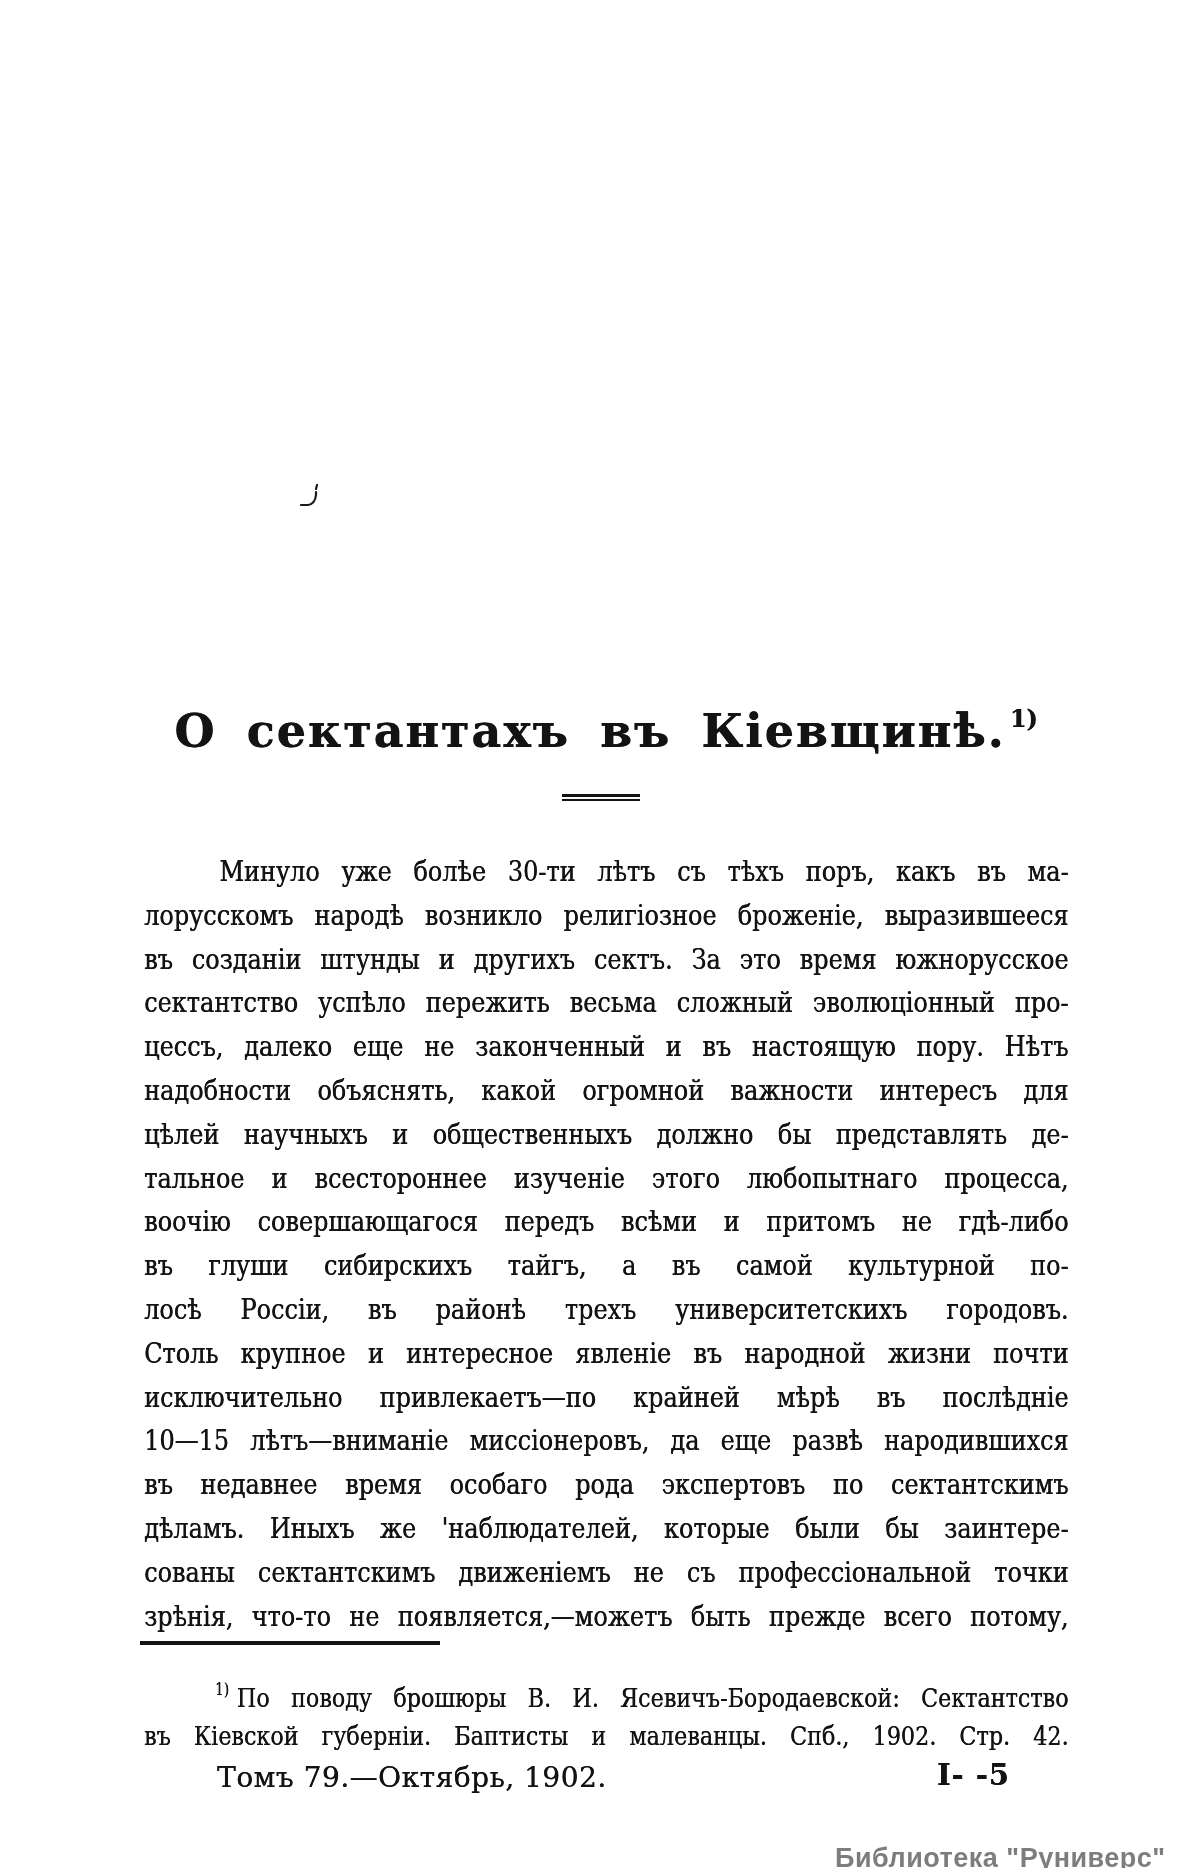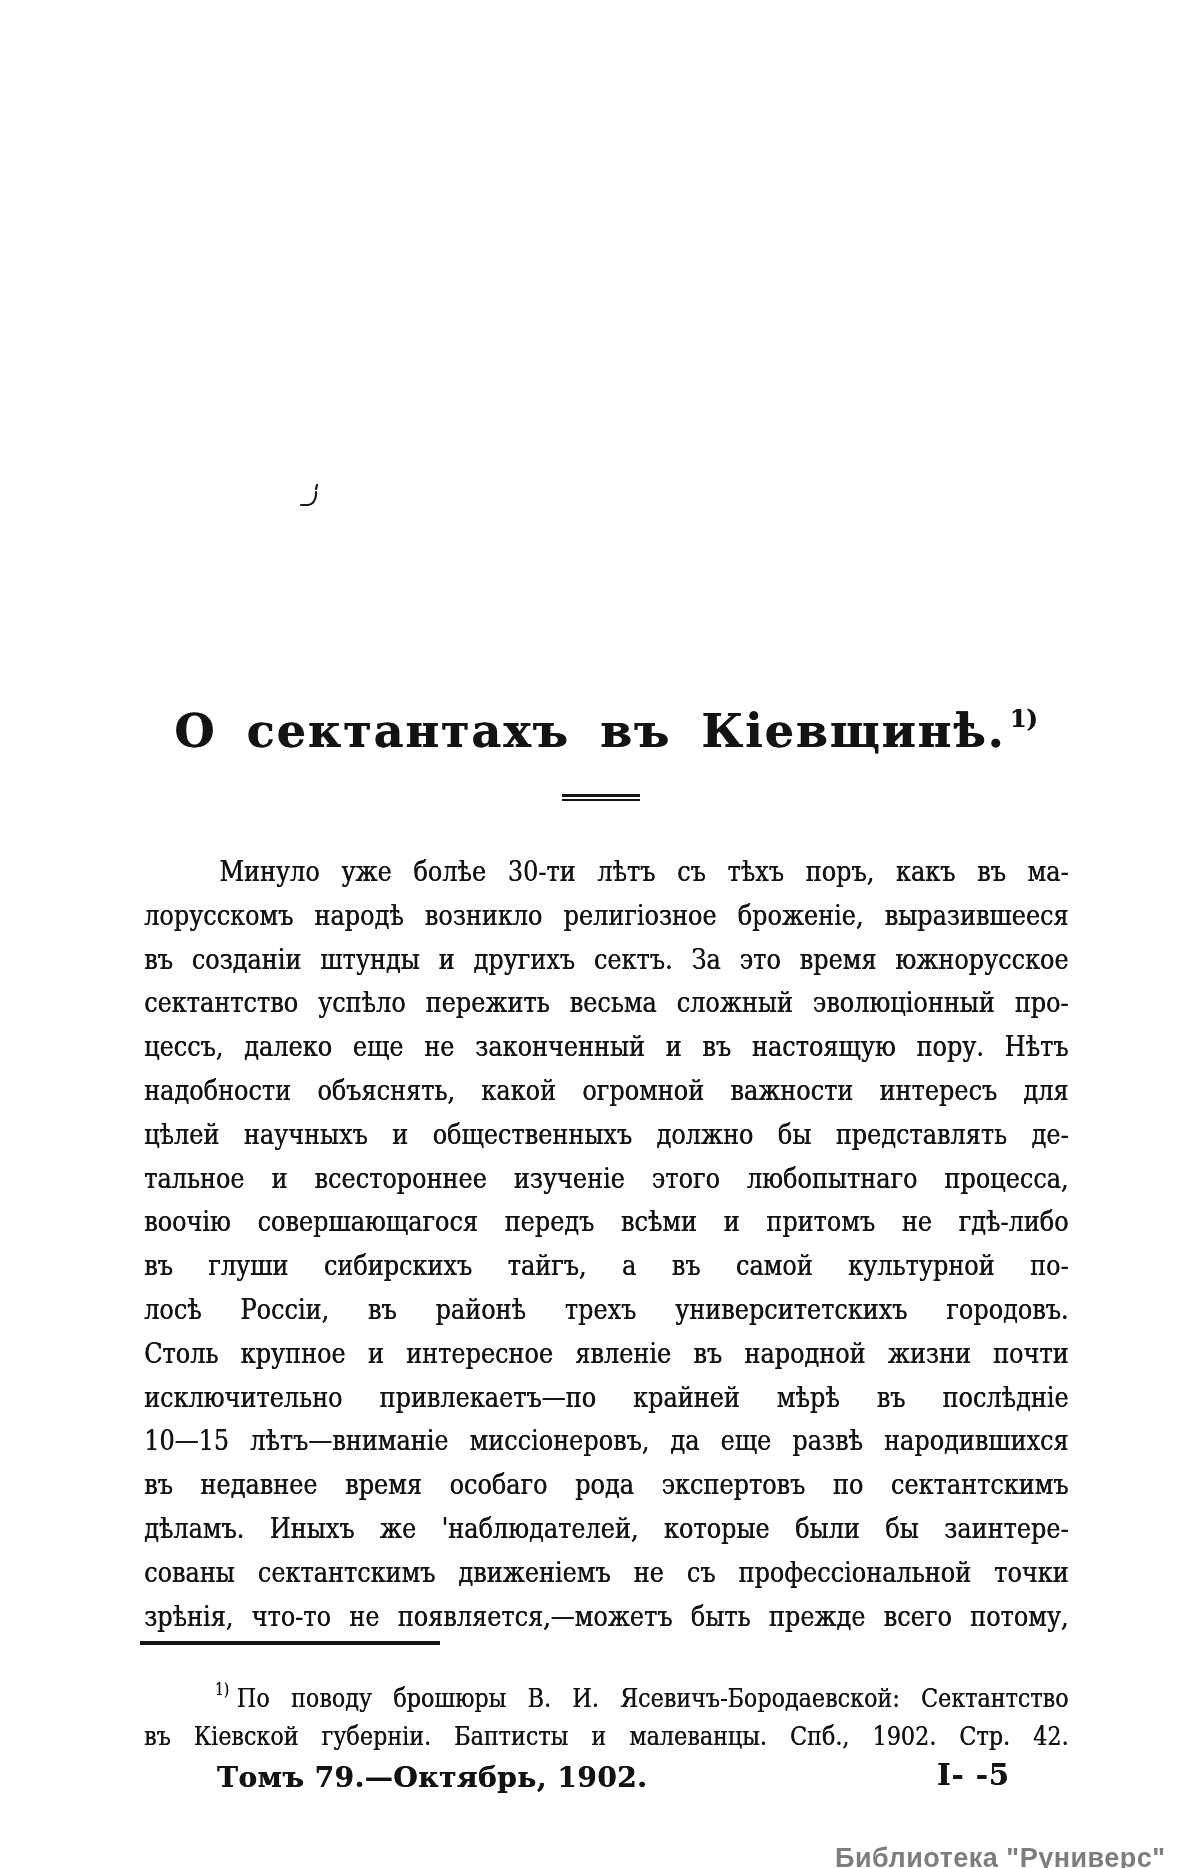--- a/index.html
+++ b/index.html
@@ -109,21 +109,21 @@
     margin-right: 9px;
     position: relative;
     top: -2px;
   }
 
   .page-footer-volume {
     position: absolute;
     left: 217px;
     top: 1717px;
     font-size: 28px;
-    font-weight: bold;
+    font-weight: normal;
     letter-spacing: 0.5px;
     text-shadow: 0.3px 0 0 currentColor;
   }
   .page-footer-signature {
     position: absolute;
     left: 937px;
     top: 1714px;
     font-size: 29px;
     font-weight: bold;
     letter-spacing: 1px;

